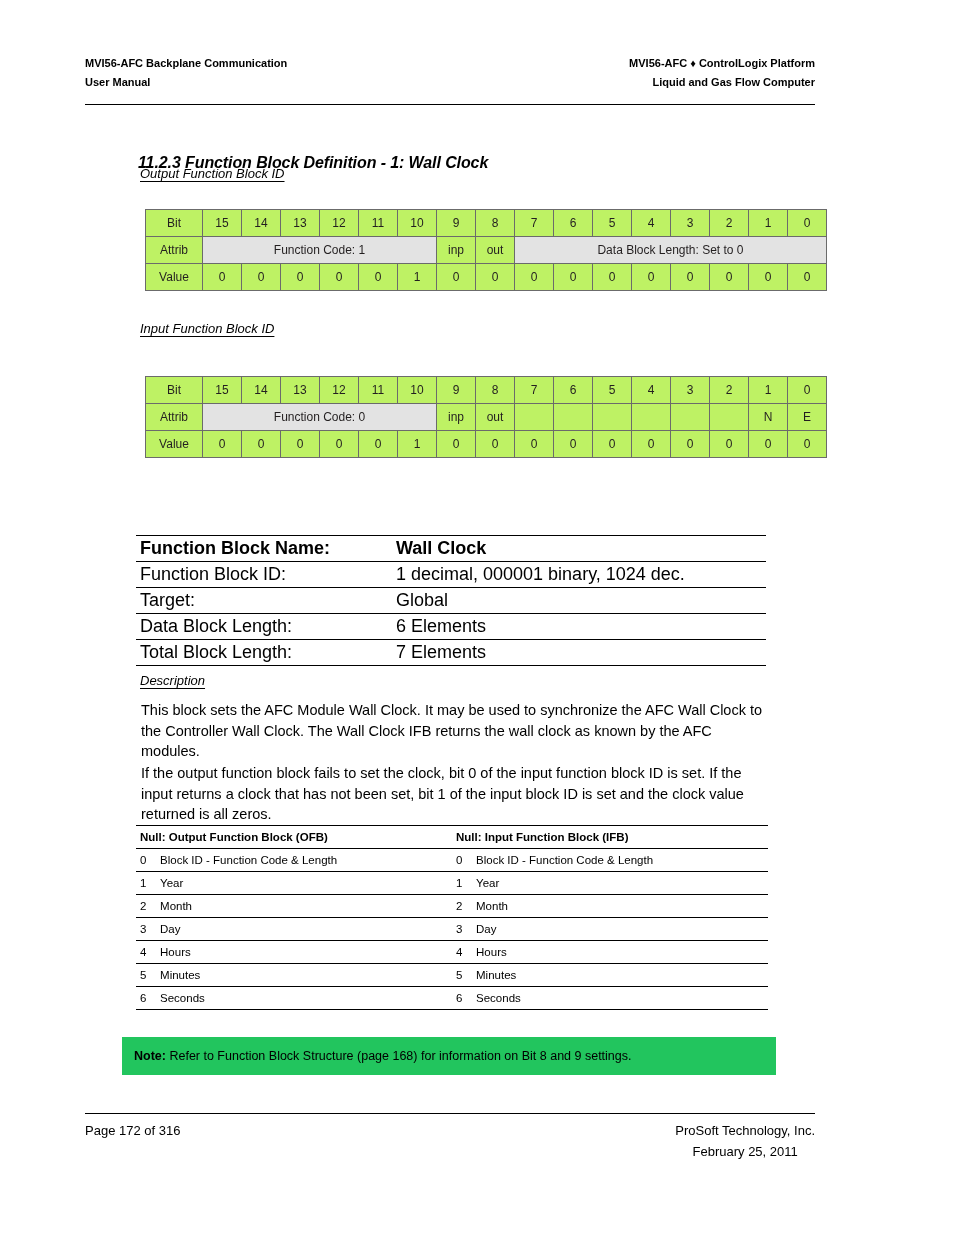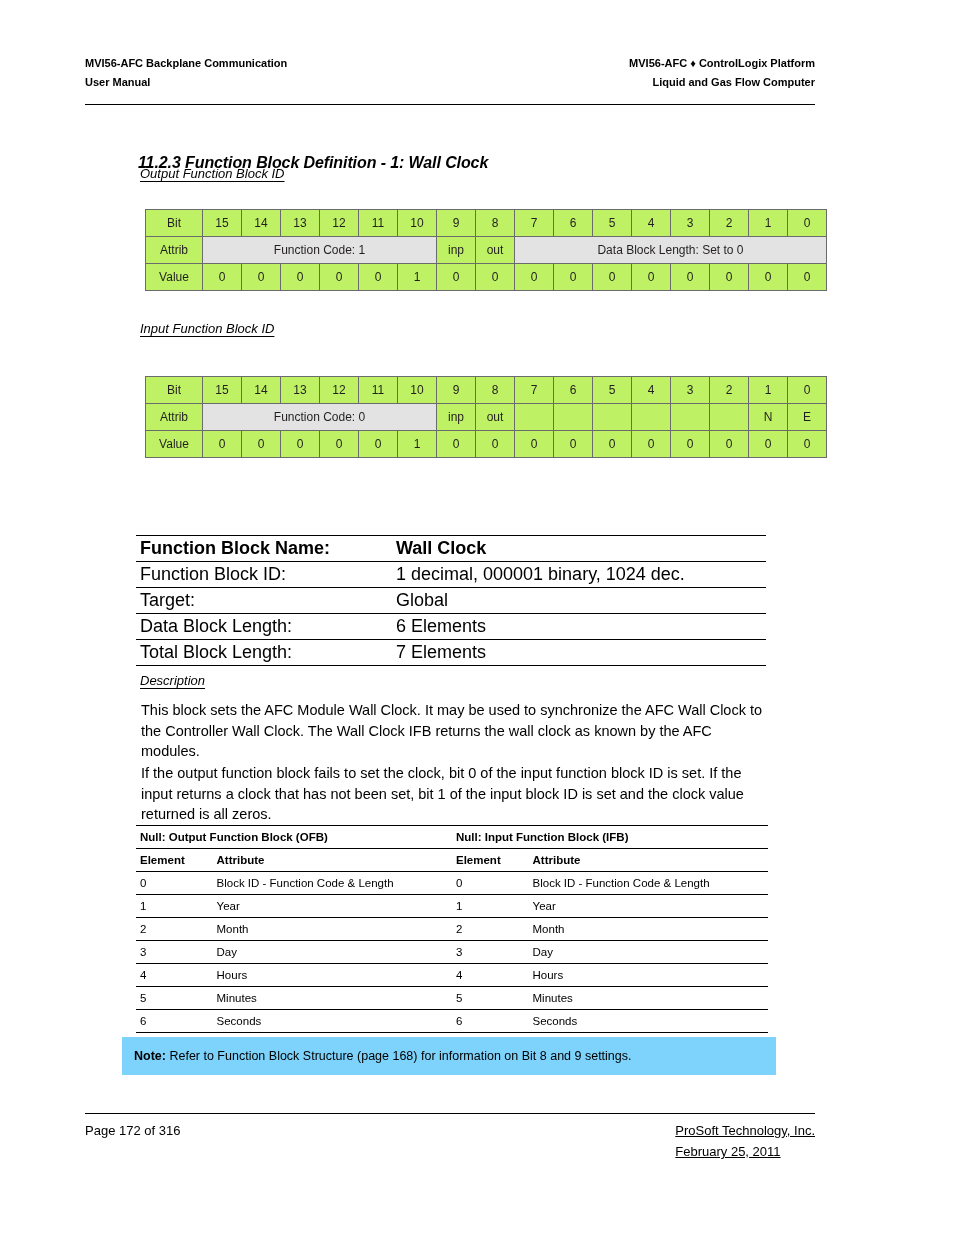--- a/index.html
+++ b/index.html
@@ -190,21 +190,21 @@
   .elemtable tr:last-child td { border-bottom: 1.6px solid #000; }
   .elemtable td.c-el  { width: 72px; }
   .elemtable td.c-at  { width: 244px; }
 
   
   .notebox {
     position: absolute;
     left: 122px; top: 1037px;
     width: 632px;
     padding: 11px 10px 11px 12px;
-    background: #7dd3fc;
+    background: #22c55e;
     font-size: 12.5px;
     line-height: 16px;
     color: #000;
   }
   .notebox b { font-weight: bold; }
 
   
   .ftr-rule {
     position: absolute;
     left: 85px; top: 1113px;
@@ -213,21 +213,21 @@
   }
   .ftr {
     position: absolute;
     left: 85px; top: 1120px;
     width: 730px;
     display: flex;
     justify-content: space-between;
     font-size: 13px;
     line-height: 21px;
   }
-  .ftr-right { text-align: left; text-decoration: underline; }
+  .ftr-right { text-align: center; }
 </style>
 </head>
 <body>
 
 <div class="page">
 
   <div class="hdr">
     <div class="hdr-col-left">
       <div>MVI56-AFC Backplane Communication</div>
       <div>User Manual</div>
@@ -380,26 +380,20 @@
   <div class="h4" id="lbl-description">Description</div>
   <div class="para" id="para-1">This block sets the AFC Module Wall Clock. It may be used to synchronize the AFC Wall Clock to the Controller Wall Clock. The Wall Clock IFB returns the wall clock as known by the AFC modules.</div>
   <div class="para" id="para-2">If the output function block fails to set the clock, bit 0 of the input function block ID is set. If the input returns a clock that has not been set, bit 1 of the input block ID is set and the clock value returned is all zeros.</div>
 
   <table class="elemtable">
     <tbody>
       <tr class="grp">
         <td class="c-el" colspan="2">Null: Output Function Block (OFB)</td>
         <td class="c-el" colspan="2">Null: Input Function Block (IFB)</td>
       </tr>
-      <tr class="colhdr">
-        <td class="c-el">Element</td>
-        <td class="c-at">Attribute</td>
-        <td class="c-el">Element</td>
-        <td class="c-at">Attribute</td>
-      </tr>
       <tr>
         <td>0</td>
         <td>Block ID - Function Code &amp; Length</td>
         <td>0</td>
         <td>Block ID - Function Code &amp; Length</td>
       </tr>
       <tr>
         <td>1</td>
         <td>Year</td>
         <td>1</td>

